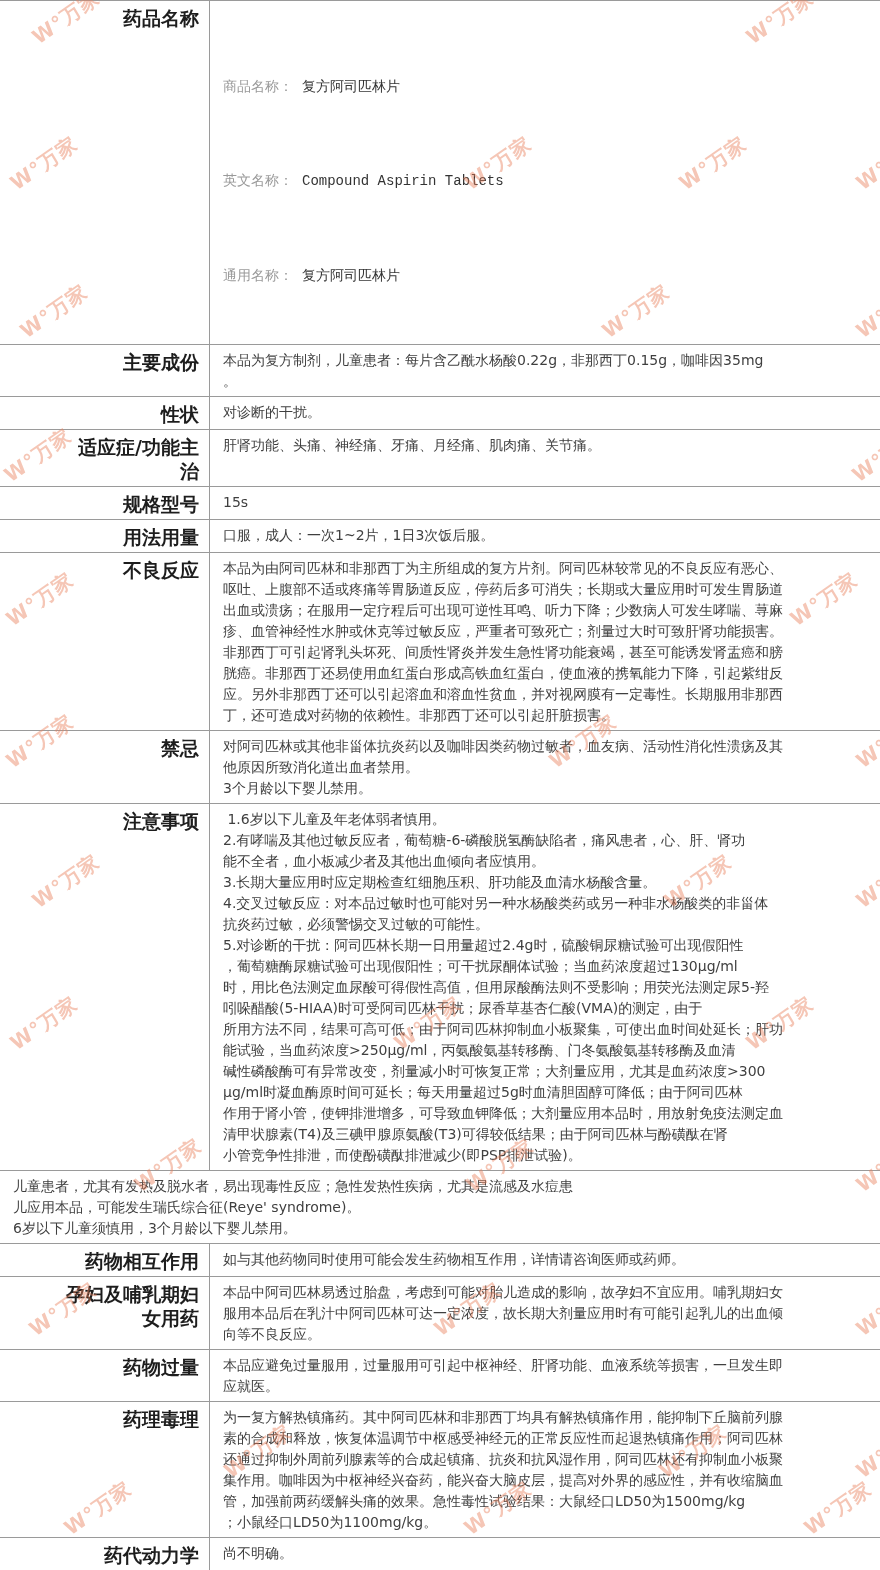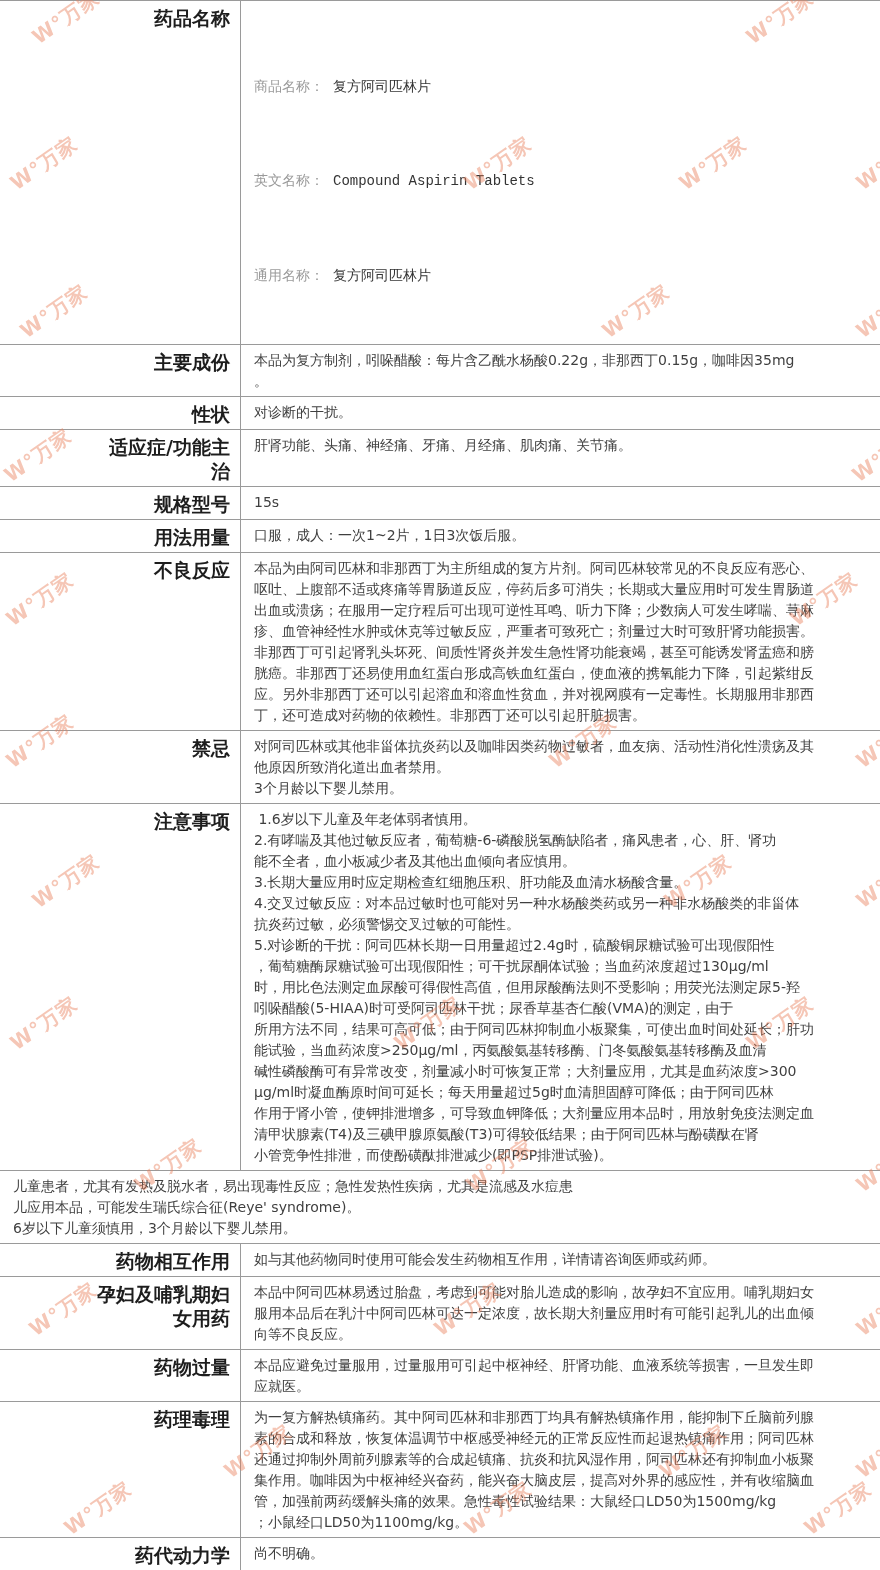--- a/index.html
+++ b/index.html
@@ -17,21 +17,21 @@
     border-top:1px solid #9a9a9a;
     z-index:1;
   }
   .row{
     display:flex;
     border-bottom:1px solid #9a9a9a;
     min-height:30px;
     box-sizing:border-box;
   }
   .label-cell{
-    width:241px;
+    width:210px;
     box-sizing:border-box;
     padding:5px 10px 3px 55px;
     text-align:right;
     font-size:19px;
     font-weight:600;
     color:#1d1d1d;
     line-height:24px;
     white-space:pre-line;
     border-right:1px solid #9a9a9a;
     flex-shrink:0;
@@ -76,21 +76,21 @@
       <div class="label-cell">药品名称</div>
       <div class="content-cell">
         <span class="kv"><span class="key">商品名称：</span><span class="val">复方阿司匹林片</span></span>
         <span class="kv"><span class="key">英文名称：</span><span class="val mono">Compound Aspirin Tablets</span></span>
         <span class="kv"><span class="key">通用名称：</span><span class="val">复方阿司匹林片</span></span>
       </div>
     </div>
 
     <div class="row">
       <div class="label-cell">主要成份</div>
-      <div class="content-cell">本品为复方制剂，吲哚醋酸：每片含乙酰水杨酸0.22g，非那西丁0.15g，咖啡因35mg
+      <div class="content-cell">本品为复方制剂，儿童患者：每片含乙酰水杨酸0.22g，非那西丁0.15g，咖啡因35mg
 。</div>
     </div>
     <div class="row">
       <div class="label-cell">性状</div>
       <div class="content-cell">对诊断的干扰。</div>
     </div>
     <div class="row">
       <div class="label-cell">适应症/功能主
 治</div>
       <div class="content-cell">肝肾功能、头痛、神经痛、牙痛、月经痛、肌肉痛、关节痛。</div>

